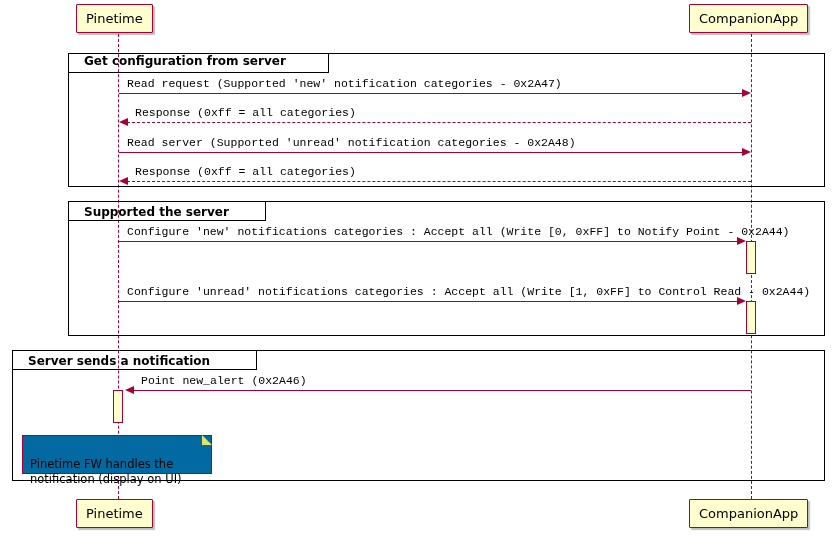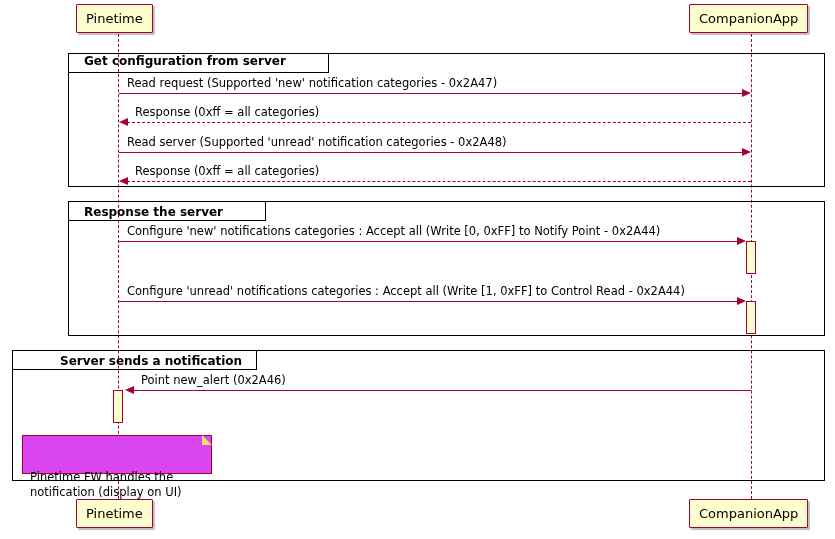--- a/index.html
+++ b/index.html
@@ -79,20 +79,21 @@
     color: #000000;
     white-space: nowrap;
     line-height: 1;
   }
   .msg-label {
     position: absolute;
     font-size: 11.5px;
     color: #000000;
     white-space: nowrap;
     line-height: 1;
+    font-family: Liberation Mono, monospace;
   }
   .arrow-line {
     position: absolute;
     height: 0;
     border-top: 1px solid #a80036;
   }
   .arrow-line.dashed {
     border-top: 1px dashed #a80036;
   }
   .arrow-head {
@@ -104,26 +105,26 @@
   }
   .arrow-head.right {
     border-left: 9px solid #a80036;
   }
   .arrow-head.left {
     border-right: 9px solid #a80036;
   }
   .note {
     position: absolute;
     box-sizing: border-box;
-    background: #d946ef;
+    background: #0369a1;
     border: 1px solid #a80036;
     color: #000000;
     font-size: 11.5px;
     line-height: 1.35;
-    padding: 18px 7px;
+    padding: 5px 7px;
     white-space: pre-line;
   }
   .note-fold {
     position: absolute;
     width: 0;
     height: 0;
     border-left: 10px solid #e3e36a;
     border-top: 10px solid transparent;
   }
 </style>
@@ -157,35 +158,35 @@
   <div class="msg-label" style="left:127px; top:137px;">Read server (Supported 'unread' notification categories - 0x2A48)</div>
   <div class="arrow-line" style="left:119px; top:152px; width:624px;"></div>
   <div class="arrow-head right" style="left:742px; top:148px;"></div>
 
   <div class="msg-label" style="left:135px; top:166px;">Response (0xff = all categories)</div>
   <div class="arrow-line dashed" style="left:127px; top:181px; width:624px;"></div>
   <div class="arrow-head left" style="left:119px; top:177px;"></div>
 
   <div class="group" style="left:68px; top:201px; width:757px; height:135px;"></div>
   <div class="group-tab" style="left:68px; top:201px; width:198px; height:20px;"></div>
-  <div class="group-label" style="left:84px; top:206px;">Response the server</div>
+  <div class="group-label" style="left:84px; top:206px;">Supported the server</div>
 
   <div class="msg-label" style="left:127px; top:226px;">Configure 'new' notifications categories : Accept all (Write [0, 0xFF] to Notify Point - 0x2A44)</div>
   <div class="arrow-line" style="left:119px; top:241px; width:619px;"></div>
   <div class="arrow-head right" style="left:737px; top:237px;"></div>
   <div class="activation" style="left:746px; top:241px; height:33px;"></div>
 
   <div class="msg-label" style="left:127px; top:286px;">Configure 'unread' notifications categories : Accept all (Write [1, 0xFF] to Control Read - 0x2A44)</div>
   <div class="arrow-line" style="left:119px; top:301px; width:619px;"></div>
   <div class="arrow-head right" style="left:737px; top:297px;"></div>
   <div class="activation" style="left:746px; top:301px; height:33px;"></div>
 
   <div class="group" style="left:12px; top:350px; width:813px; height:131px;"></div>
   <div class="group-tab" style="left:12px; top:350px; width:245px; height:20px;"></div>
-  <div class="group-label" style="left:28px; top:355px;margin-left:32px;">Server sends a notification</div>
+  <div class="group-label" style="left:28px; top:355px;">Server sends a notification</div>
 
   <div class="msg-label" style="left:141px; top:375px;">Point new_alert (0x2A46)</div>
   <div class="arrow-line" style="left:133px; top:390px; width:618px;"></div>
   <div class="arrow-head left" style="left:125px; top:386px;"></div>
   <div class="activation" style="left:113px; top:390px; height:33px;"></div>
 
   <div class="note" style="left:22px; top:435px; width:190px; height:39px;">
     <span>Pinetime FW handles the
 notification (display on UI)</span>
   </div>

